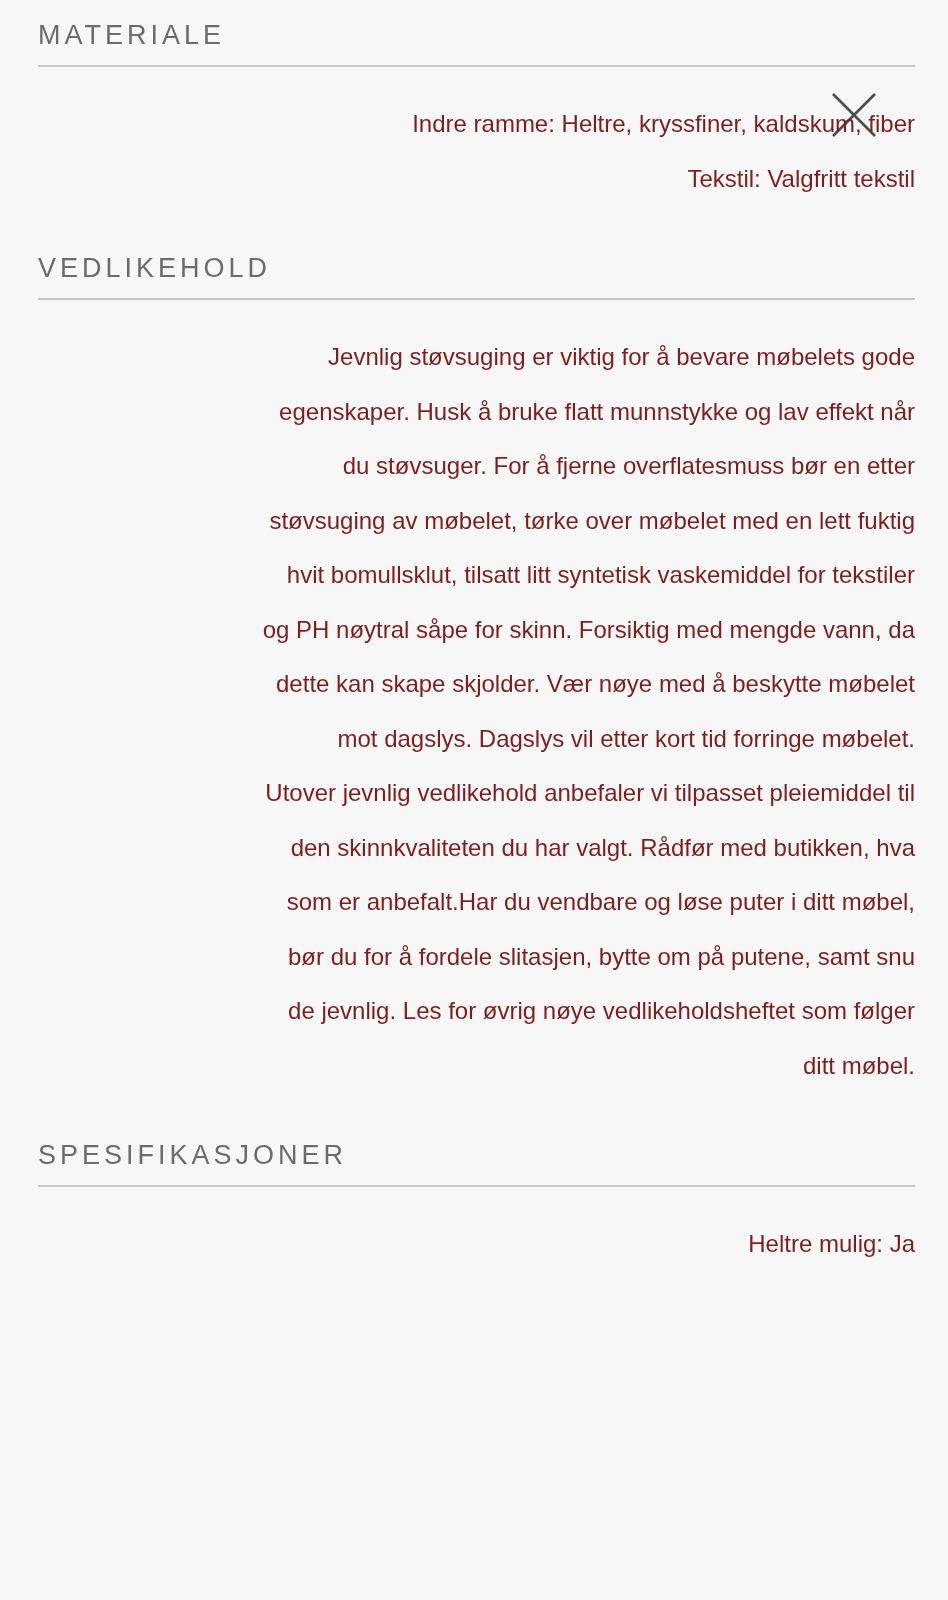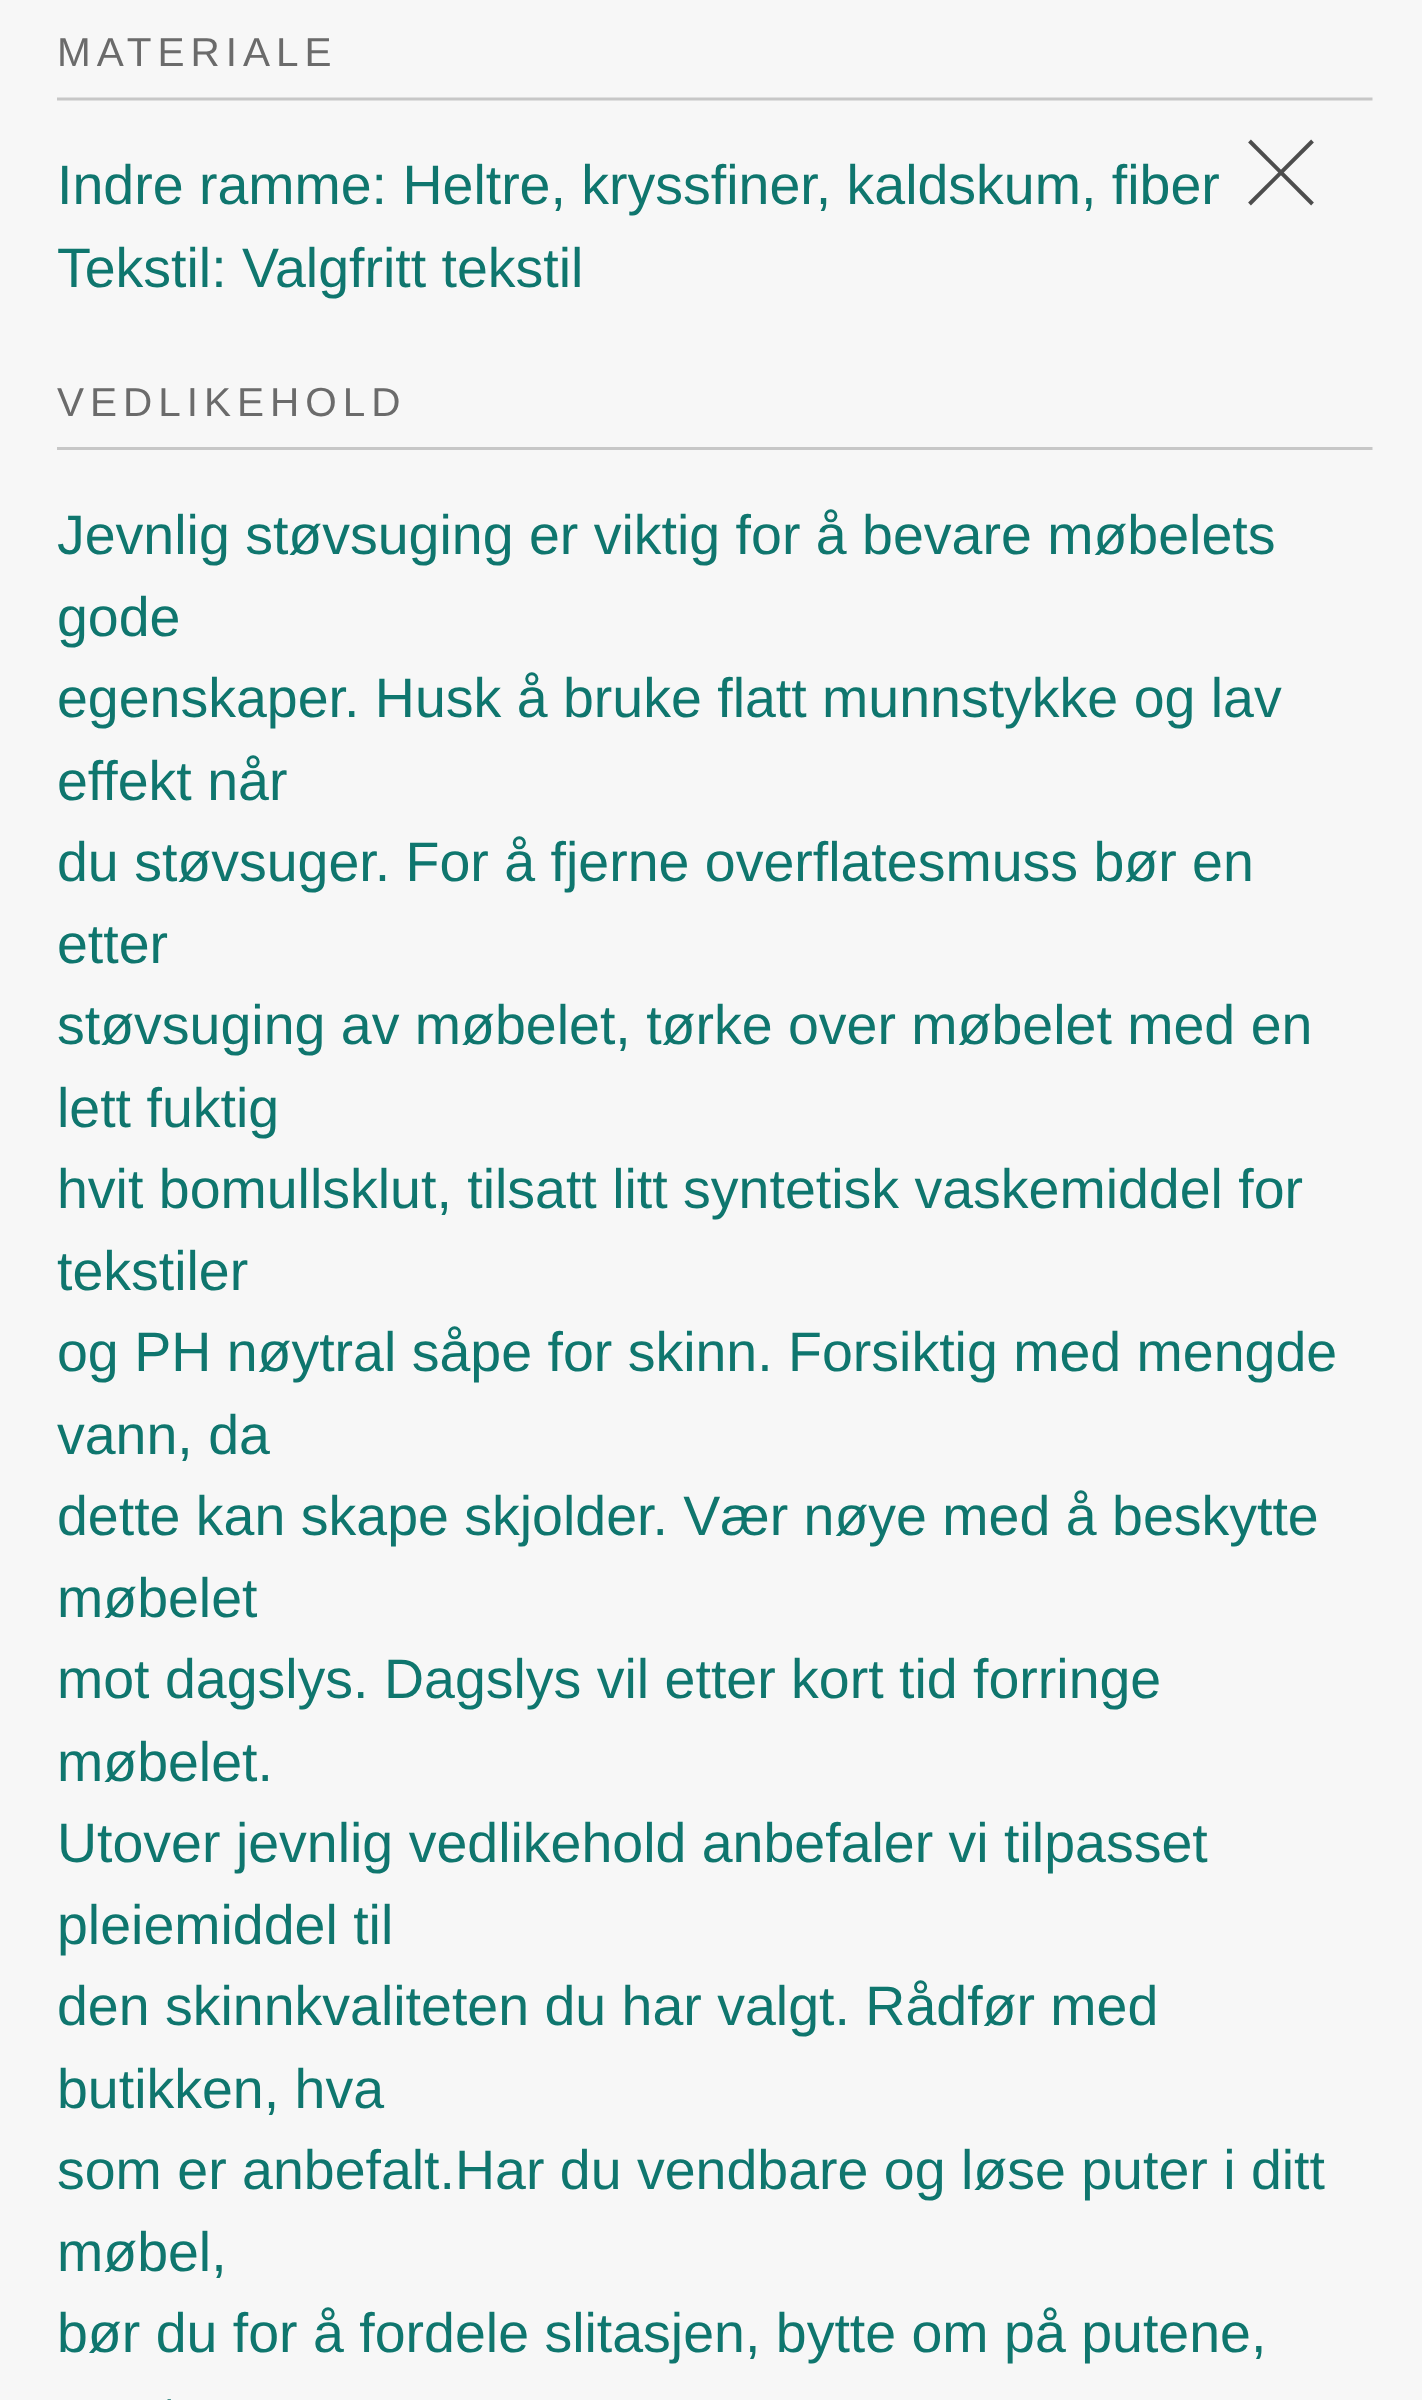--- a/index.html
+++ b/index.html
@@ -32,25 +32,26 @@
   }
   .divider {
     height: 2px;
     background: #c7c7c7;
     margin: 14px 0 0 0;
     border: none;
   }
   .section-body { margin-top: 30px; }
   .text-block {
     margin: 0;
-    font-size: 37px;
+    font-size: 24px;
     line-height: 54.5px;
     font-weight: 400;
-    color: #0f766e;
+    color: #7f1d1d;
     white-space: pre-line;
+    text-align: right;
   }
   .text-block.para-gap { margin-top: 22px; }
   .close-btn {
     position: absolute;
     top: 81px;
     left: 820px;
     width: 68px;
     height: 68px;
     padding: 0;
     background: transparent;
@@ -105,19 +106,20 @@
 Utover jevnlig vedlikehold anbefaler vi tilpasset pleiemiddel til
 den skinnkvaliteten du har valgt. Rådfør med butikken, hva
 som er anbefalt.Har du vendbare og løse puter i ditt møbel,
 bør du for å fordele slitasjen, bytte om på putene, samt snu
 de jevnlig. Les for øvrig nøye vedlikeholdsheftet som følger
 ditt møbel.</p>
     </div>
   </section>
 
   <section class="section">
+    <h2 class="section-title">SPESIFIKASJONER</h2>
     <div class="divider"></div>
     <div class="section-body">
       <p class="text-block para-gap">Heltre mulig: Ja</p>
     </div>
   </section>
 
 </div>
 
 </body></html>

